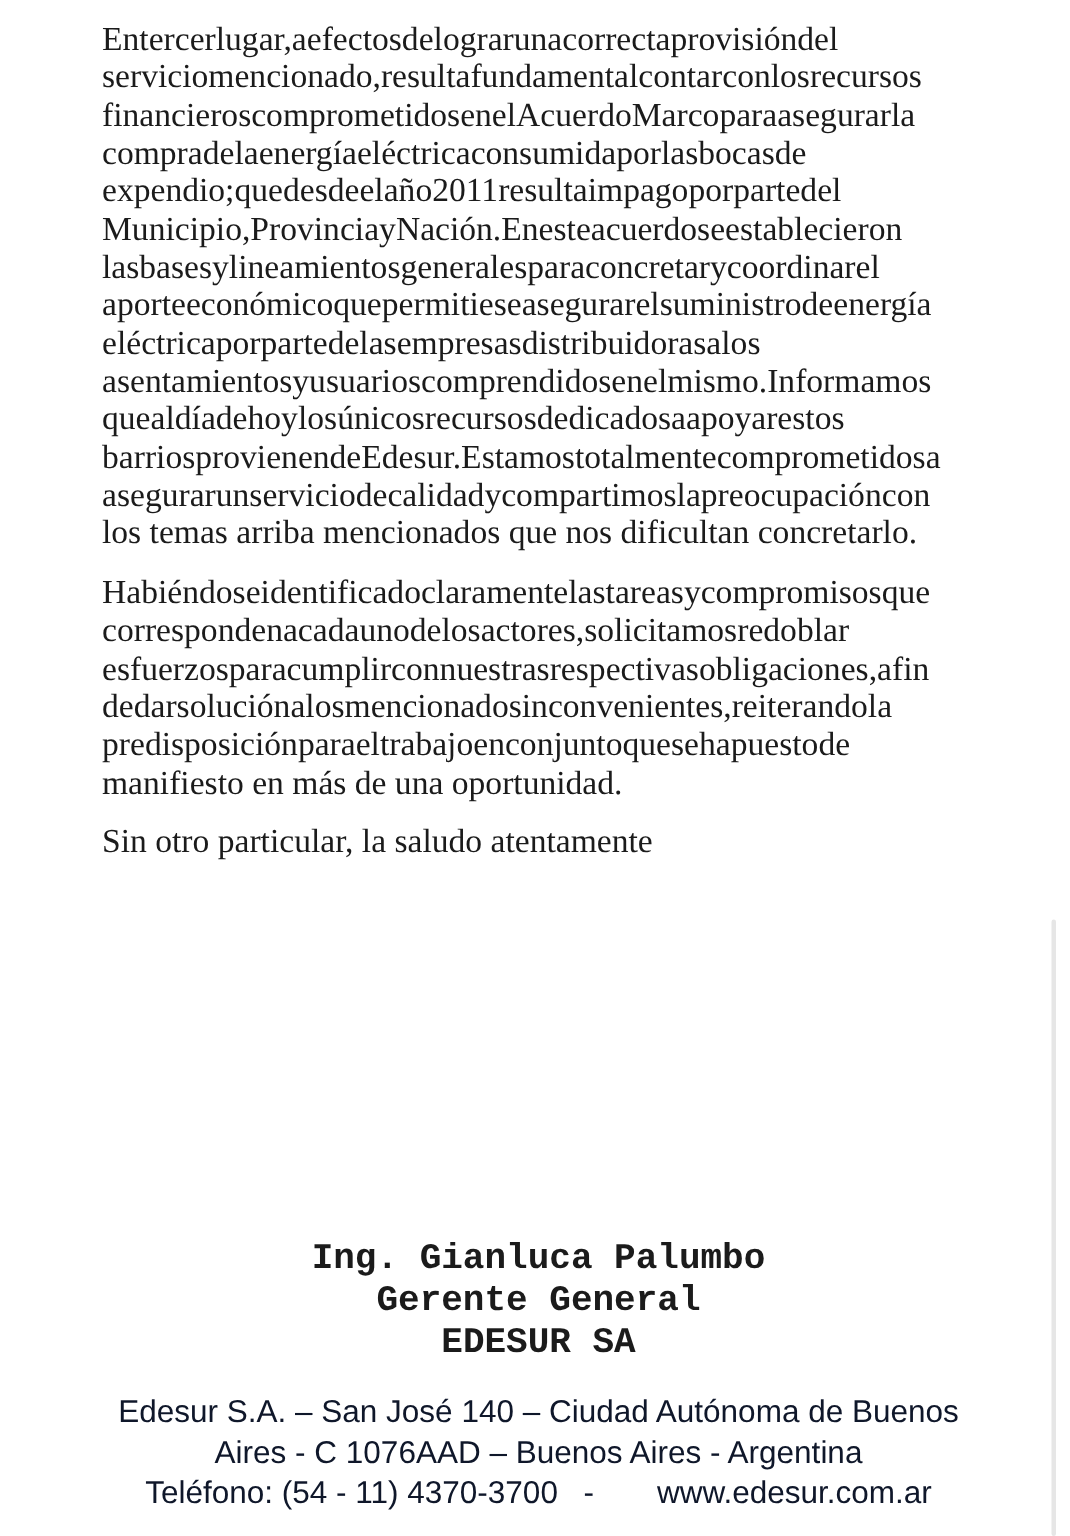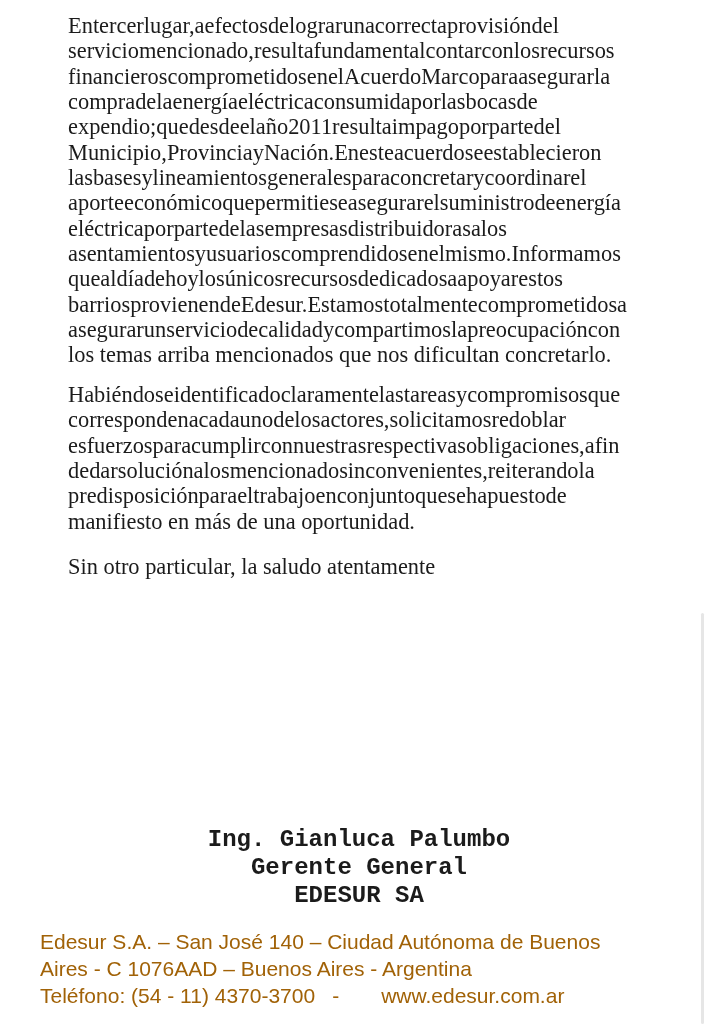--- a/index.html
+++ b/index.html
@@ -31,21 +31,21 @@
     height: 25.35px;
     line-height: 25.35px;
   }
   .pline-just {
     display: flex;
     justify-content: flex-start;
   }
   .pline-just span { white-space: nowrap; }
   .pline-last { white-space: nowrap; }
   .closing {
-    margin-top: 20px;
+    margin-top: 14px;
     font-size: 22.4px;
     line-height: 25.35px;
     white-space: nowrap;
   }
 
   
   .signature {
     position: absolute;
     left: 68px;
     right: 63px;
@@ -55,23 +55,24 @@
     font-size: 24px;
   }
   .signature div { line-height: 28px; white-space: nowrap; font-family: Liberation Mono, monospace; }
 
   
   .footer {
     position: absolute;
     left: 40px;
     right: 35px;
     top: 928px;
+    text-align: center;
     font-family: "Liberation Sans", "DejaVu Sans", sans-serif;
     font-size: 21px;
-    color: #a16207;
+    color: #0f172a;
   }
   .footer div { line-height: 27px; white-space: nowrap; }
   .footer-sep {
     display: inline-block;
     margin: 0 42px 0 17px;
   }
 
   
   .edge-artifact {
     position: absolute;

